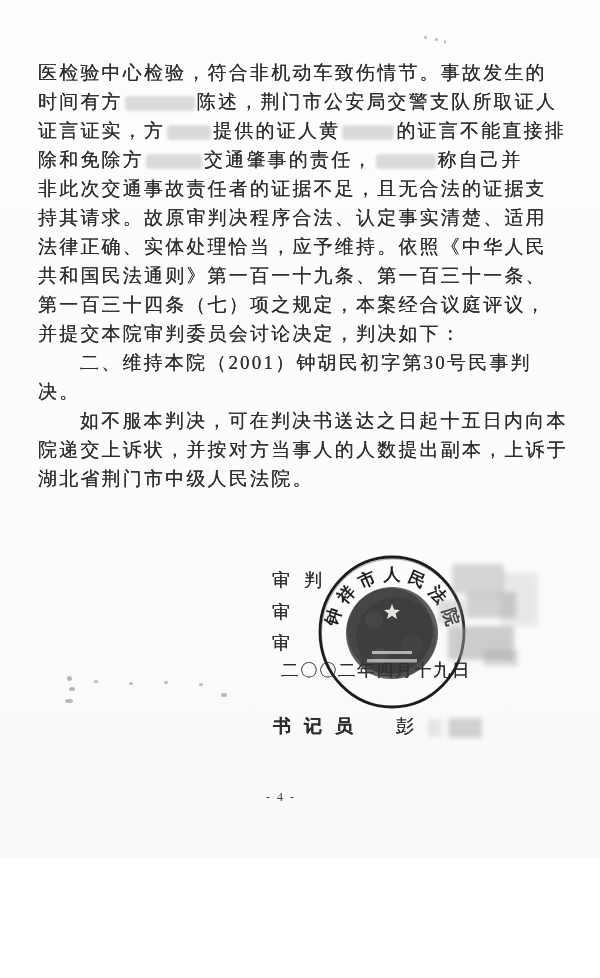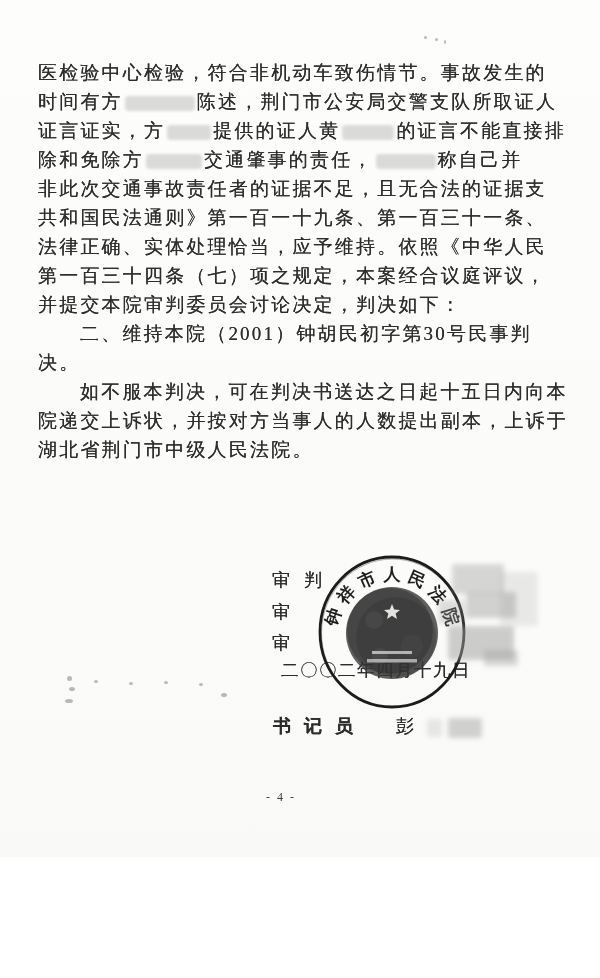--- a/index.html
+++ b/index.html
@@ -65,22 +65,23 @@
 <body>
 
 <div class="page">
 
   <div class="doc-lines" id="lines-root">
       <div class="line"><span>医检验中心检验，符合非机动车致伤情节。事故发生的</span></div>
       <div class="line"><span>时间有方</span><span class="redact" style="width: 70px;"></span><span>陈述，荆门市公安局交警支队所取证人</span></div>
       <div class="line"><span>证言证实，方</span><span class="redact" style="width: 44px;"></span><span>提供的证人黄</span><span class="redact" style="width: 52px;"></span><span>的证言不能直接排</span></div>
       <div class="line"><span>除和免除方</span><span class="redact" style="width: 56px;"></span><span>交通肇事的责任，</span><span class="redact" style="width: 60px;"></span><span>称自己并</span></div>
       <div class="line"><span>非此次交通事故责任者的证据不足，且无合法的证据支</span></div>
+      <div class="line"><span>持其请求。故原审判决程序合法、认定事实清楚、适用</span></div>
+      <div class="line"><span>法律正确、实体处理恰当，应予维持。依照《中华人民</span></div>
       <div class="line"><span>共和国民法通则》第一百一十九条、第一百三十一条、</span></div>
-      <div class="line"><span>法律正确、实体处理恰当，应予维持。依照《中华人民</span></div>
       <div class="line"><span>第一百三十四条（七）项之规定，本案经合议庭评议，</span></div>
       <div class="line"><span>并提交本院审判委员会讨论决定，判决如下：</span></div>
       <div class="line indent"><span>二、维持本院（2001）钟胡民初字第30号民事判</span></div>
       <div class="line"><span>决。</span></div>
       <div class="line indent"><span>如不服本判决，可在判决书送达之日起十五日内向本</span></div>
       <div class="line"><span>院递交上诉状，并按对方当事人的人数提出副本，上诉于</span></div>
       <div class="line"><span>湖北省荆门市中级人民法院。</span></div>
     </div>
 
   <div class="sig judge1">审判</div>

